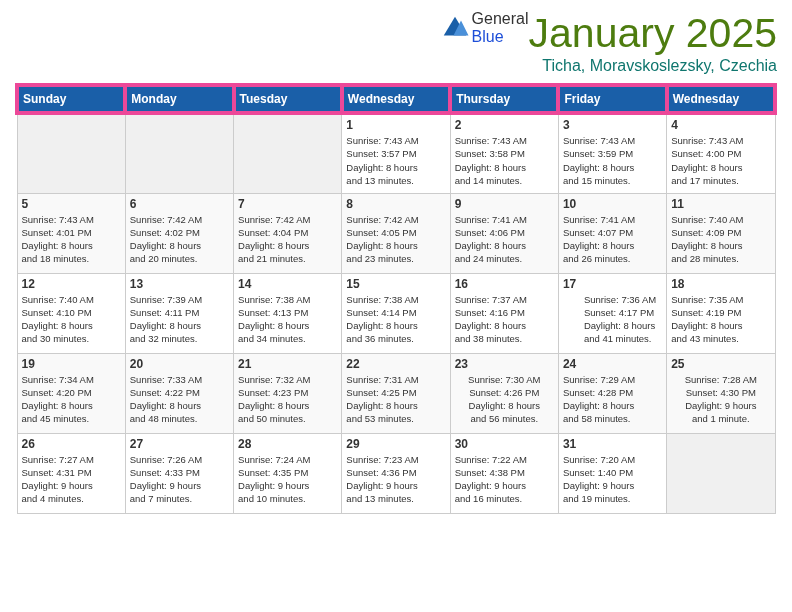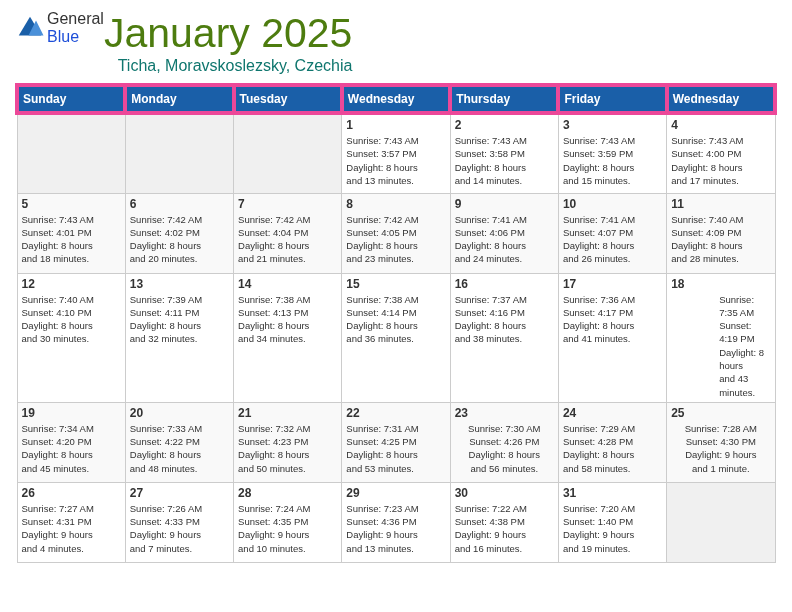--- a/index.html
+++ b/index.html
@@ -9,21 +9,21 @@
       width: 792px;
       height: 612px;
       overflow: hidden;
     }
     .container {
       width: 792px;
       padding: 10px 15px;
     }
     .header {
       display: flex;
-      justify-content: flex-start;
+      justify-content: flex-end;
       align-items: flex-start;
       margin-bottom: 8px;
     }
     .logo {
       display: flex;
       align-items: center;
     }
     .logo-general { color: #333; }
     .logo-blue { color: #1d4ed8; }
     .logo-icon {
@@ -232,28 +232,28 @@
           </td>
           <td>
             <span class="day-number">16</span>
             <div class="cell-content" style="white-space: pre-line;">Sunrise: 7:37 AM
 Sunset: 4:16 PM
 Daylight: 8 hours
 and 38 minutes.</div>
           </td>
           <td>
             <span class="day-number">17</span>
-            <div class="cell-content" style="white-space: pre-line;">Sunrise: 7:36 AM
+            <div class="cell-content" style="white-space: pre-line; margin-left: 21px;">Sunrise: 7:36 AM
 Sunset: 4:17 PM
 Daylight: 8 hours
 and 41 minutes.</div>
           </td>
           <td>
             <span class="day-number">18</span>
-            <div class="cell-content" style="white-space: pre-line; margin-left: 48px;">Sunrise: 7:35 AM
+            <div class="cell-content" style="white-space: pre-line;">Sunrise: 7:35 AM
 Sunset: 4:19 PM
 Daylight: 8 hours
 and 43 minutes.</div>
           </td>
         </tr>
         <tr>
           <td>
             <span class="day-number">19</span>
             <div class="cell-content" style="white-space: pre-line;">Sunrise: 7:34 AM
 Sunset: 4:20 PM

